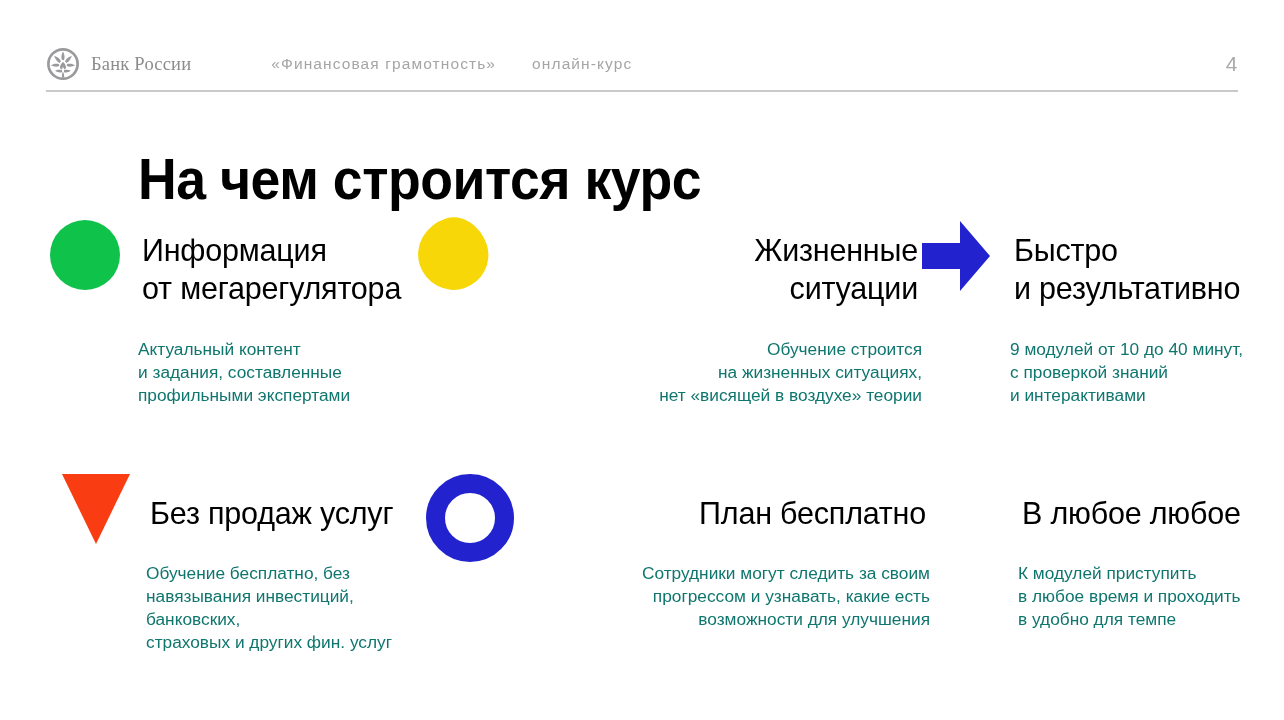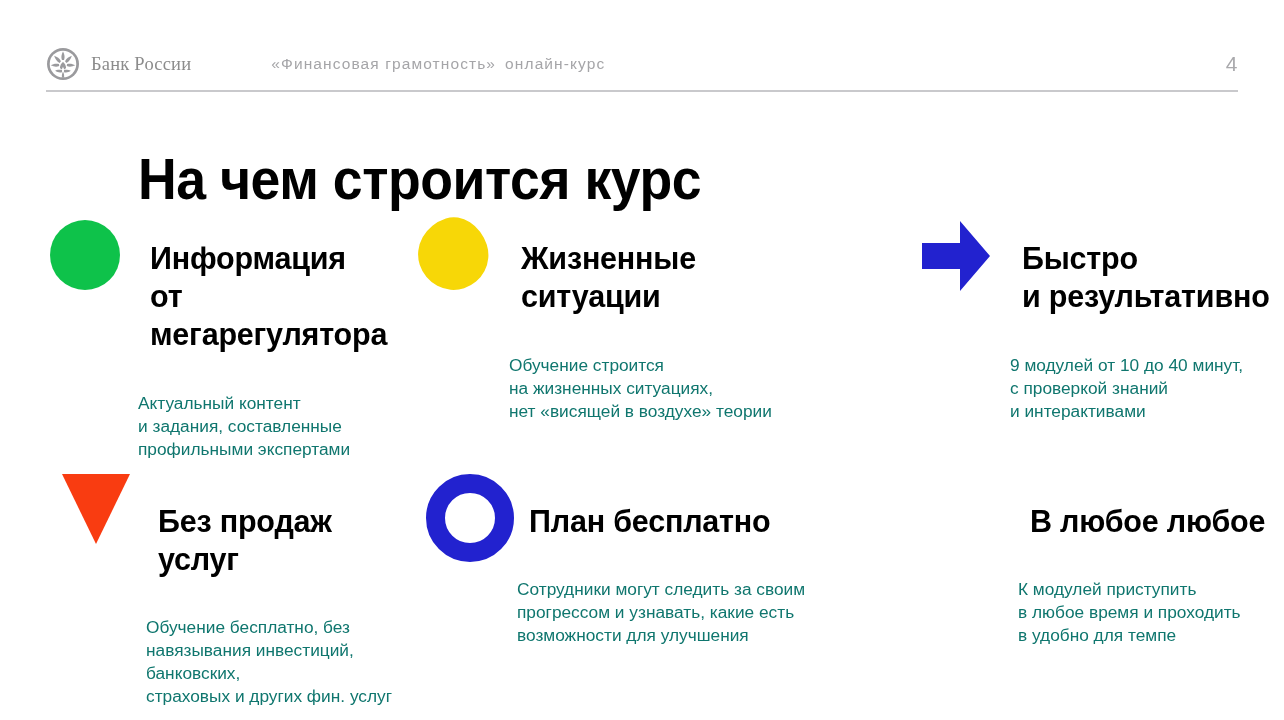--- a/index.html
+++ b/index.html
@@ -51,21 +51,21 @@
     font-size: 18.5px;
     letter-spacing: 0.2px;
     color: #8c8c8c;
     white-space: nowrap;
     text-align: center;
   }
   .header-center {
     display: flex;
     align-items: baseline;
     margin-left: 80px;
-    gap: 9px;
+    gap: 36px;
   }
   .header-center span {
     font-size: 15.5px;
     letter-spacing: 1.1px;
     color: #a5a5a8;
     white-space: nowrap;
   }
   .page-num {
     margin-left: auto;
     font-size: 21px;
@@ -127,31 +127,31 @@
     height: 80px;
   }
   .cell.c1 .icon-slot { left: 50px; }
   .cell.c2 .icon-slot { left: 2px; }
   .cell.c3 .icon-slot { left: 0px; }
 
   .cell-body {
     position: relative;
   }
   .cell.c1 .cell-body { margin-left: 88px; }
-  .cell.c2 .cell-body { margin-left: 93px; }
+  .cell.c2 .cell-body { margin-left: 93px; text-align: right; }
   .cell.c3 .cell-body { margin-left: 88px; }
 
   .item-heading {
     font-size: 30.5px;
     line-height: 38px;
-    font-weight: 700;
+    font-weight: 400;
     letter-spacing: -0.2px;
     color: #000000;
     white-space: pre-line;
-    margin: 12px;
+    margin: 4px;
   }
   .row-1 .item-heading { padding-top: 15px; }
   .row-2 .item-heading { padding-top: 20px; }
 
   .item-body {
     font-size: 17.3px;
     line-height: 23px;
     font-weight: 400;
     color: #0f766e;
     white-space: pre-line;

